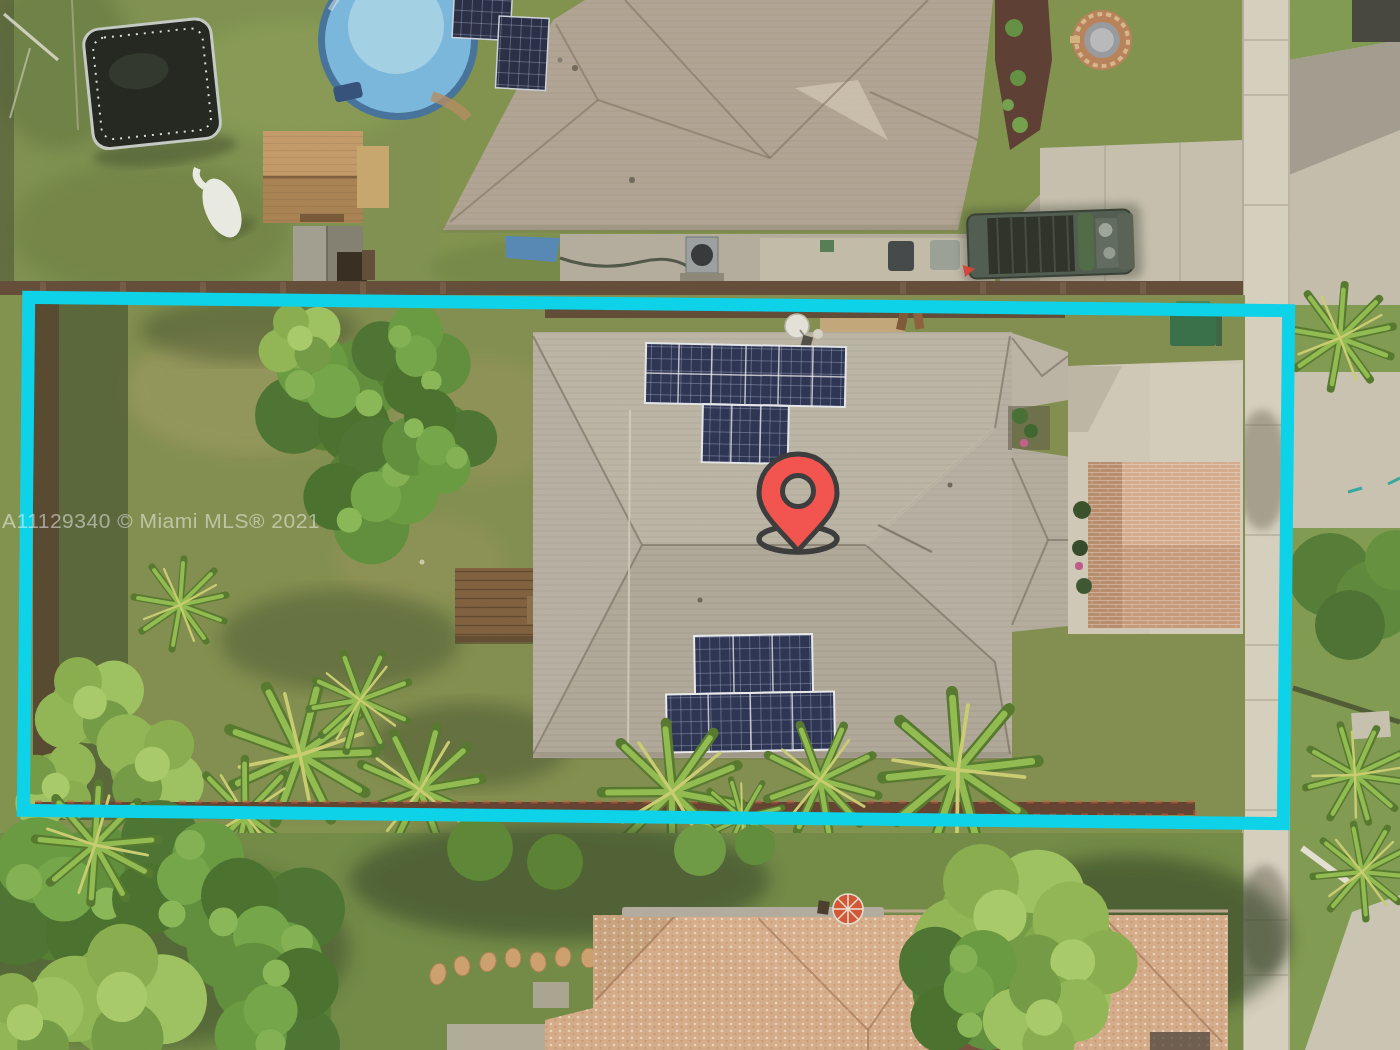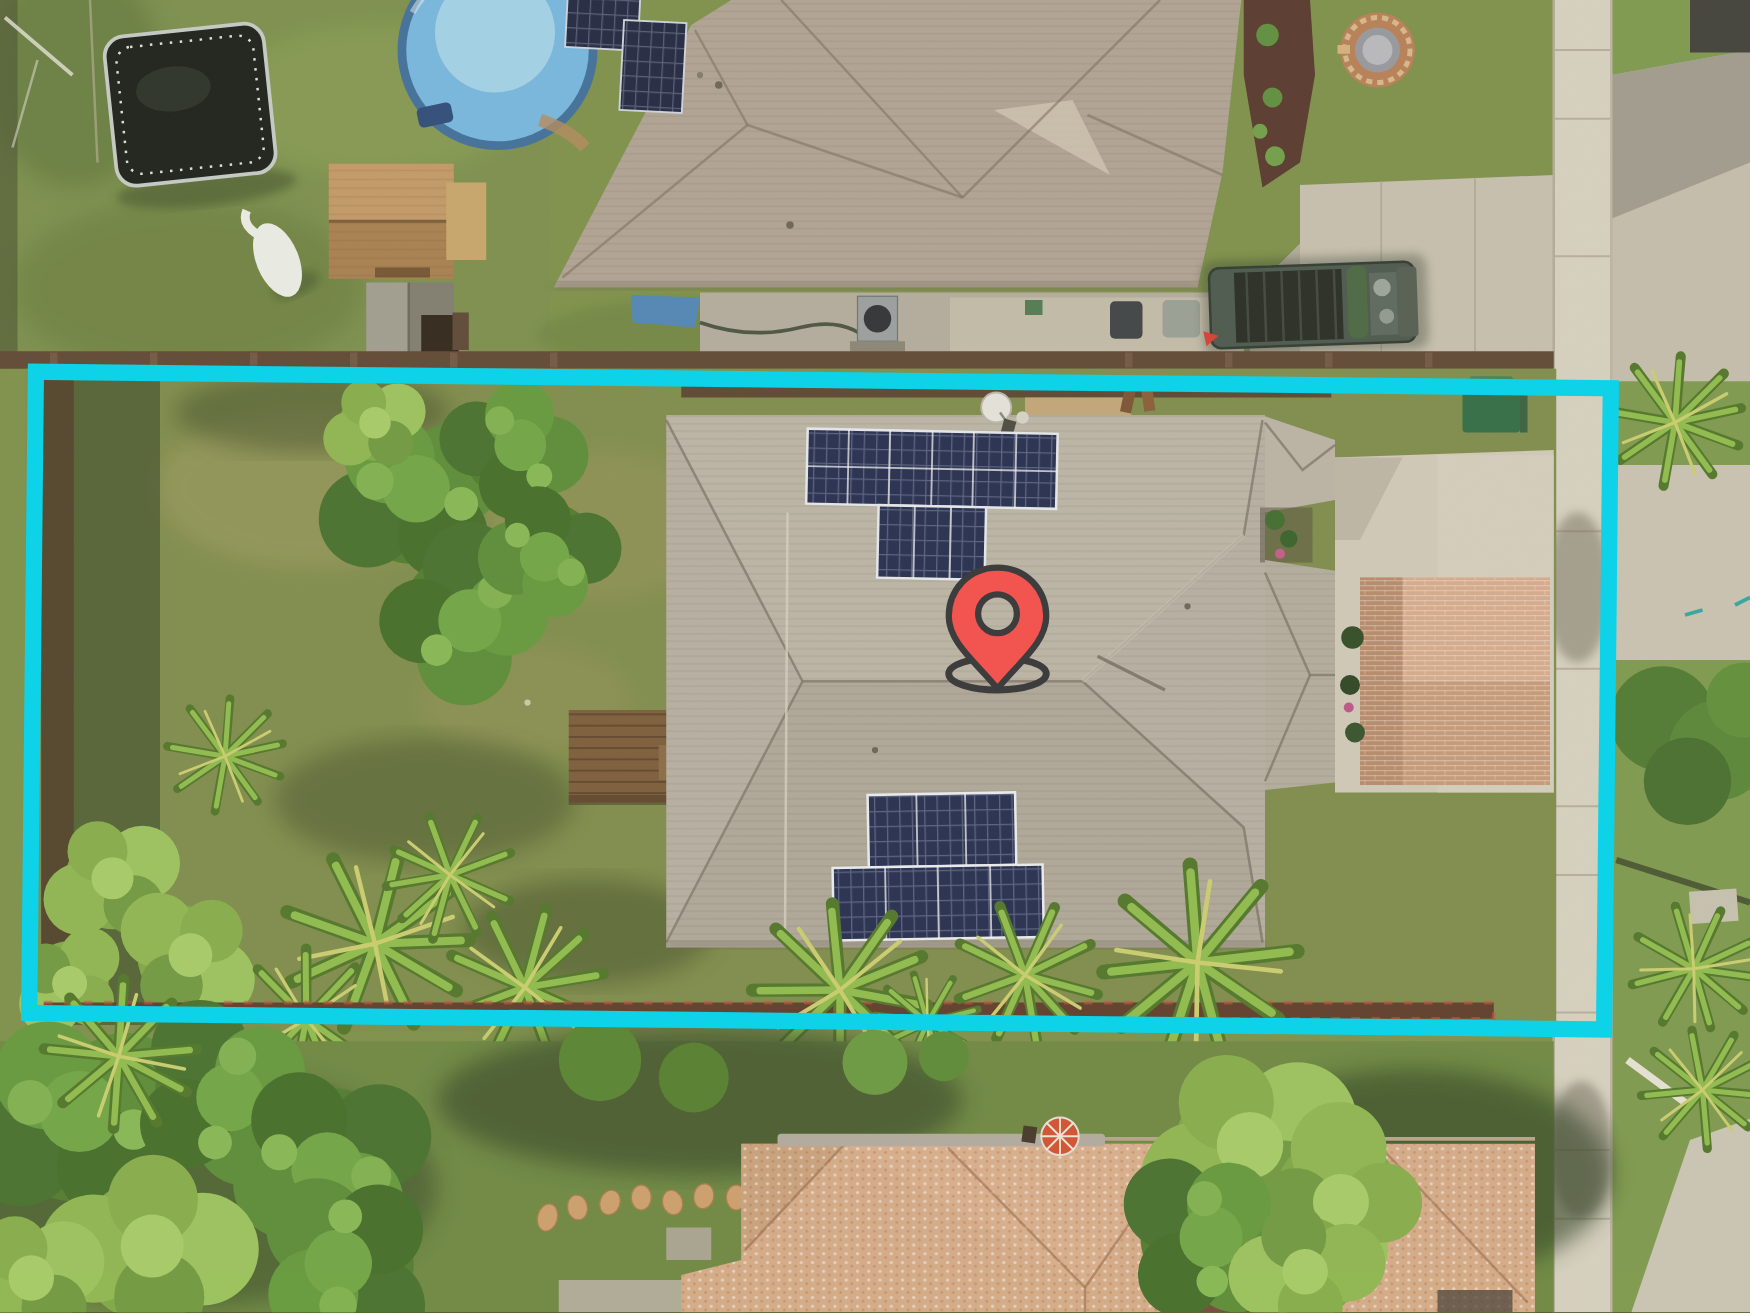--- a/index.html
+++ b/index.html
@@ -507,14 +507,15 @@
 
 <svg id="overlay-layer" width="1400" height="1050" viewBox="0 0 1400 1050">
   <rect x="26" y="304" width="1260" height="513" fill="none" stroke-width="13" transform="rotate(0.6 656 561)" stroke="#0ed2e8"></rect>
   <g>
     <ellipse cx="798" cy="539" rx="39" ry="13" fill="none" stroke-width="5.5" stroke="#3d3d3d"></ellipse>
     <path d="M798 454 C775 454 759 472 759 493 C759 514 781 530 798 551 C815 530 837 514 837 493 C837 472 821 454 798 454 Z
              M798 475.5 A15.5 15.5 0 1 0 798 506.5 A15.5 15.5 0 1 0 798 475.5 Z" fill-rule="evenodd" stroke="#3d3d3d" stroke-width="5" stroke-linejoin="round" fill="#f2544f"></path>
   </g>
 </svg>
 
+<div class="watermark">A11129340 © Miami MLS® 2021</div>
 
 </div>
 
 </body></html>

